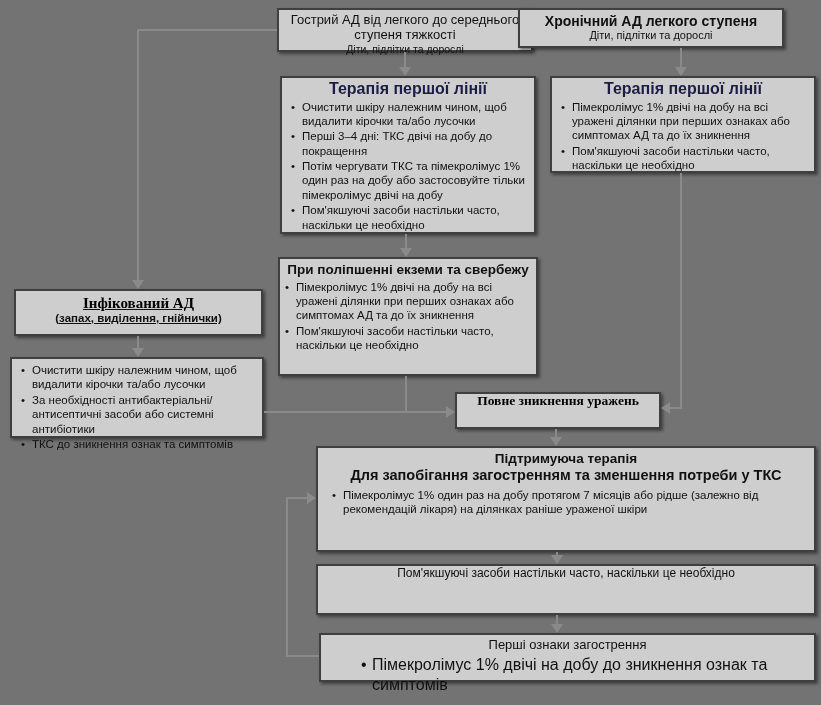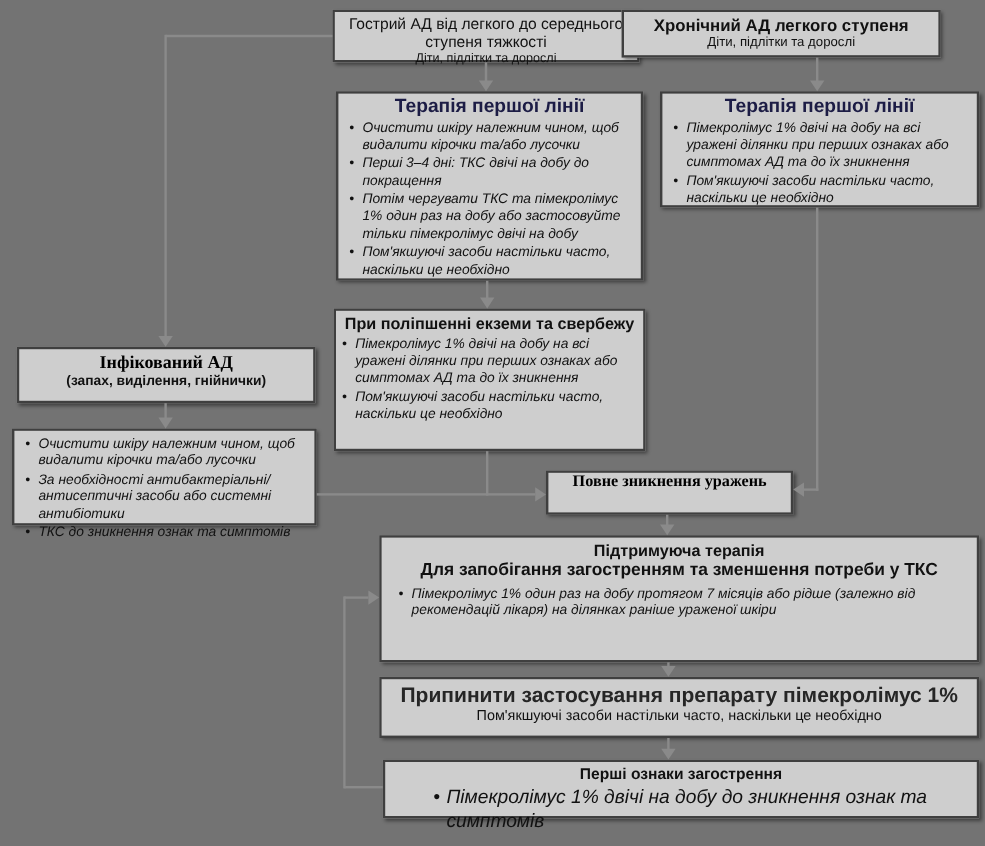--- a/index.html
+++ b/index.html
@@ -12,33 +12,33 @@
     box-sizing:border-box;box-shadow:2px 2px 3px rgba(0,0,0,.45);
     text-align:center;
   }
   .title-sm{font-size:13px;line-height:1.15;padding-top:3px;}
   .title-bold{font-size:14px;font-weight:bold;line-height:1.15;padding-top:3px;}
   .sub{font-size:10.5px;line-height:1.15;}
   .fl-title{font-size:16px;font-weight:bold;color:#1c1c45;padding-top:2px;line-height:1.1;}
   .serif-title{font-family:"Liberation Serif",serif;font-size:15px;font-weight:bold;padding-top:4px;line-height:1.1;color:#000;}
   .serif-title-sm{font-family:"Liberation Serif",serif;font-size:13.5px;font-weight:bold;line-height:1.1;color:#000;}
   .bold-sub{font-size:11.5px;font-weight:bold;line-height:1.2;}
-  ul.bullets{margin:2px 0 0;padding:0 4px 0 9px;list-style:none;text-align:left;font-style:italic;}
+  ul.bullets{margin:2px 0 0;padding:0 4px 0 9px;list-style:none;text-align:left;}
   ul.bullets li{position:relative;padding-left:11px;font-size:11.5px;line-height:1.25;margin-bottom:1px;}
   ul.bullets li::before{content:"\2022";position:absolute;left:0;top:0;}
   .line{position:absolute;background:#8a8a8a;}
   .arrow{position:absolute;width:0;height:0;}
   .arrow.down{border-left:6px solid transparent;border-right:6px solid transparent;border-top:9px solid #8a8a8a;}
   .arrow.right{border-top:6px solid transparent;border-bottom:6px solid transparent;border-left:9px solid #8a8a8a;}
   .arrow.left{border-top:6px solid transparent;border-bottom:6px solid transparent;border-right:9px solid #8a8a8a;}
   #maintenance .m-title{font-size:13.5px;font-weight:bold;padding-top:3px;line-height:1.2;}
   #maintenance .m-sub{font-size:14.5px;font-weight:bold;line-height:1.2;}
   #discontinue .d-title{font-size:17.5px;font-weight:bold;color:#262626;padding-top:4px;line-height:1.1;}
   #discontinue .d-sub{font-size:12px;line-height:1.2;}
-  #flare .f-title{font-size:13px;font-weight:bold;padding-top:3px;line-height:1.15;}
+  #flare .f-title{font-size:13px;font-weight:normal;padding-top:3px;line-height:1.15;}
   #flare ul.bullets li{font-size:16px;}
 </style>
 </head>
 <body>
 
 <div id="canvas">
 
   <div class="box" id="acute" style="left:277px;top:8px;width:256px;height:44px;">
     <div class="title-sm">Гострий АД від легкого до середнього ступеня тяжкості</div>
     <div class="sub">Діти, підлітки та дорослі</div>
@@ -68,21 +68,21 @@
   </div>
 
   <div class="box" id="improvement" style="left:278px;top:257px;width:260px;height:119px;">
     <div style="font-size:13.5px;font-weight:bold;padding-top:3px;line-height:1.15;">При поліпшенні екземи та свербежу</div>
     <ul class="bullets" style="padding-left:5px;">
         <li>Пімекролімус 1% двічі на добу на всі уражені ділянки при перших ознаках або симптомах АД та до їх  зникнення</li>
         <li>Пом'якшуючі засоби настільки часто, наскільки це необхідно</li>
       </ul>
   </div>
 
-  <div class="box" id="infected" style="left:14px;top:289px;width:249px;height:47px;">
+  <div class="box" id="infected" style="left:14px;top:289px;width:249px;height:47px;text-decoration:underline;">
     <div class="serif-title">Інфікований АД</div>
     <div class="bold-sub">(запах, виділення, гнійнички)</div>
   </div>
 
   <div class="box" id="infected-treatment" style="left:10px;top:357px;width:254px;height:81px;">
     <ul class="bullets" style="margin-top:4px;">
         <li>Очистити  шкіру належним чином, щоб видалити  кірочки та/або лусочки</li>
         <li>За необхідності антибактеріальні/антисептичні засоби або системні антибіотики</li>
         <li>ТКС до зникнення ознак та симптомів</li>
       </ul>
@@ -94,21 +94,20 @@
 
   <div class="box" id="maintenance" style="left:316px;top:446px;width:500px;height:106px;">
     <div class="m-title">Підтримуюча терапія</div>
     <div class="m-sub">Для запобігання загостренням та зменшення потреби у ТКС</div>
     <ul class="bullets" style="padding-left:14px;margin-top:3px;">
         <li>Пімекролімус 1% один раз на добу  протягом 7 місяців або рідше  (залежно від рекомендацій лікаря) на ділянках раніше ураженої шкіри</li>
       </ul>
   </div>
 
   <div class="box" id="discontinue" style="left:316px;top:564px;width:500px;height:51px;">
-    <div class="d-title">Припинити застосування препарату пімекролімус 1%</div>
     <div class="d-sub">Пом'якшуючі засоби настільки часто, наскільки це необхідно</div>
   </div>
 
   <div class="box" id="flare" style="left:319px;top:633px;width:497px;height:49px;">
     <div class="f-title">Перші ознаки загострення</div>
     <ul class="bullets" style="padding-left:40px;">
         <li>Пімекролімус 1% двічі на добу до зникнення ознак та симптомів</li>
       </ul>
   </div>
 

